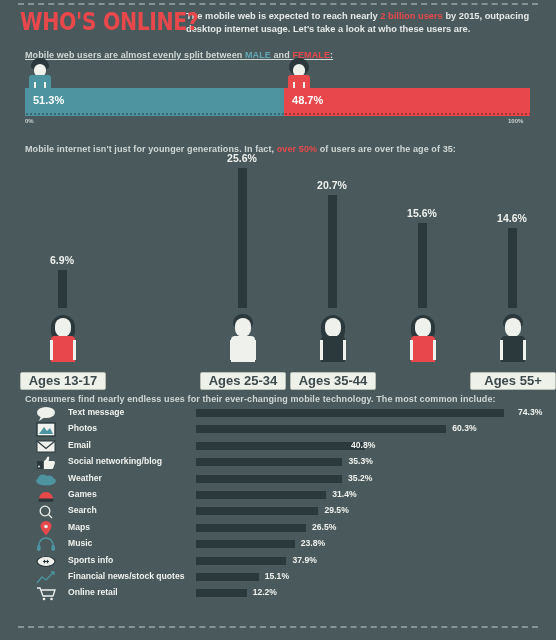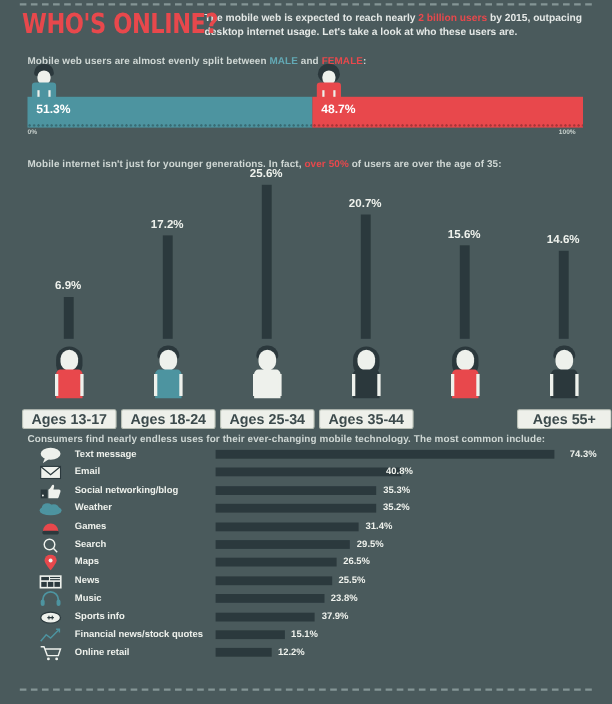--- a/index.html
+++ b/index.html
@@ -99,21 +99,21 @@
 
 <div class="rule-top"></div>
 
 <div class="header">
   <div class="title">WHO'S ONLINE?</div>
   <div class="intro">
     <span>The mobile web is expected to reach nearly </span><span class="hl">2 billion users</span><span> by 2015, outpacing desktop internet usage. Let's take a look at who these users are.</span>
   </div>
 </div>
 
-<div class="caption" style="left:25px;top:50px;">
+<div class="caption" style="left:25px;top:50px;text-decoration:underline;">
   <span>Mobile web users are almost evenly split between </span><span class="male">MALE</span><span> and </span><span class="female">FEMALE</span><span>:</span>
 </div>
 
 <div class="gperson" style="left:25px;top:58px;">
   <div class="gp-hair"></div>
   <div class="gp-face"></div>
   <div class="gp-body" style="background:#4d94a0;"></div>
   <div class="gp-leg" style="left:9px;"></div>
   <div class="gp-leg" style="left:19px;"></div>
 </div>
@@ -149,32 +149,20 @@
       <div class="abar" style="height: 37.7344px; background: rgb(43, 57, 61);"></div>
       <div class="afig">
         <div class="f-hairlong"></div>
         <div class="f-head"></div>
         <div class="f-body" style="background:#e8484c;"></div>
         <div class="f-arm" style="left:4px;"></div>
         <div class="f-arm" style="left:27px;"></div>
       </div>
       <div class="apill">Ages 13-17</div>
     </div>
-    <div class="agecol" style="left: 106px;">
-      <div class="aval" style="bottom: 180.062px;">17.2%</div>
-      <div class="abar" style="height: 94.0625px; background: rgb(43, 57, 61);"></div>
-      <div class="afig">
-        <div class="f-hair"></div>
-        <div class="f-head"></div>
-        <div class="f-body" style="background:#4d94a0;"></div>
-        <div class="f-arm" style="left:4px;"></div>
-        <div class="f-arm" style="left:27px;"></div>
-      </div>
-      <div class="apill">Ages 18-24</div>
-    </div>
     <div class="agecol" style="left: 196px;">
       <div class="aval" style="bottom: 226px;">25.6%</div>
       <div class="abar" style="height: 140px; background: rgb(43, 57, 61);"></div>
       <div class="afig">
         <div class="f-hair"></div>
         <div class="f-head"></div>
         <div class="f-body" style="background:#eef1ec;"></div>
         <div class="f-arm" style="left:4px;"></div>
         <div class="f-arm" style="left:27px;"></div>
       </div>
@@ -223,20 +211,29 @@
       <div class="uicon"><svg width="24" height="15" viewBox="0 0 24 15">
           <ellipse cx="12" cy="6.5" rx="9" ry="5.5" fill="#eef1ec"></ellipse>
           <path d="M7 10 L5 15 L11 11 Z" fill="#eef1ec"></path>
         </svg></div>
       <div class="ulabel">Text message</div>
       <div class="ubar" style="width: 308.345px; background: rgb(43, 57, 61);"></div>
       <div class="uval" style="left: 518px;">74.3%</div>
     </div>
     <div class="urow">
       <div class="uicon"><svg width="24" height="15" viewBox="0 0 24 15">
+          <rect x="3" y="1" width="18" height="13" fill="#eef1ec" stroke="#2b393d" stroke-width="1.4"></rect>
+          <path d="M5 12 L10 5 L13 9 L16 6 L19 12 Z" fill="#4d94a0"></path>
+        </svg></div>
+      <div class="ulabel">Photos</div>
+      <div class="ubar" style="width: 250.245px; background: rgb(43, 57, 61);"></div>
+      <div class="uval" style="left: 452.245px;">60.3%</div>
+    </div>
+    <div class="urow">
+      <div class="uicon"><svg width="24" height="15" viewBox="0 0 24 15">
           <rect x="3" y="2" width="18" height="11" fill="#eef1ec" stroke="#2b393d" stroke-width="1"></rect>
           <path d="M3 2 L12 9.5 L21 2" fill="none" stroke="#2b393d" stroke-width="1.2"></path>
         </svg></div>
       <div class="ulabel">Email</div>
       <div class="ubar" style="width: 169.32px; background: rgb(43, 57, 61);"></div>
       <div class="uval" style="left: 351px;">40.8%</div>
     </div>
     <div class="urow">
       <div class="uicon"><svg width="24" height="15" viewBox="0 0 24 15">
           <rect x="3" y="6" width="6" height="8" fill="#2b393d"></rect>
@@ -276,34 +273,20 @@
       <div class="uval" style="left: 324.425px;">29.5%</div>
     </div>
     <div class="urow">
       <div class="uicon"><svg width="24" height="15" viewBox="0 0 24 15">
           <path d="M12 14.5 C12 14.5 6.5 8 6.5 5.5 A5.5 5.5 0 0 1 17.5 5.5 C17.5 8 12 14.5 12 14.5 Z" fill="#e8484c"></path>
           <circle cx="12" cy="5.5" r="1.8" fill="#eef1ec"></circle>
         </svg></div>
       <div class="ulabel">Maps</div>
       <div class="ubar" style="width: 109.975px; background: rgb(43, 57, 61);"></div>
       <div class="uval" style="left: 311.975px;">26.5%</div>
-    </div>
-    <div class="urow">
-      <div class="uicon"><svg width="24" height="15" viewBox="0 0 24 15">
-          <rect x="2" y="2" width="20" height="12" fill="#eef1ec"></rect>
-          <rect x="3.5" y="3.5" width="7" height="3" fill="#2b393d"></rect>
-          <rect x="11.5" y="3.5" width="9" height="1" fill="#2b393d"></rect>
-          <rect x="11.5" y="5.5" width="9" height="1" fill="#2b393d"></rect>
-          <rect x="3.5" y="8" width="5" height="4.5" fill="#2b393d"></rect>
-          <rect x="9.5" y="8" width="5" height="4.5" fill="#2b393d"></rect>
-          <rect x="15.5" y="8" width="5" height="4.5" fill="#2b393d"></rect>
-        </svg></div>
-      <div class="ulabel">News</div>
-      <div class="ubar" style="width: 105.825px; background: rgb(43, 57, 61);"></div>
-      <div class="uval" style="left: 307.825px;">25.5%</div>
     </div>
     <div class="urow">
       <div class="uicon"><svg width="24" height="15" viewBox="0 0 24 15">
           <path d="M5 13 L5 8 A7 7 0 0 1 19 8 L19 13" fill="none" stroke="#4d94a0" stroke-width="1.6"></path>
           <rect x="3" y="8" width="3.6" height="6" rx="1.8" fill="#4d94a0"></rect>
           <rect x="17.4" y="8" width="3.6" height="6" rx="1.8" fill="#4d94a0"></rect>
         </svg></div>
       <div class="ulabel">Music</div>
       <div class="ubar" style="width: 98.77px; background: rgb(43, 57, 61);"></div>
       <div class="uval" style="left: 300.77px;">23.8%</div>

